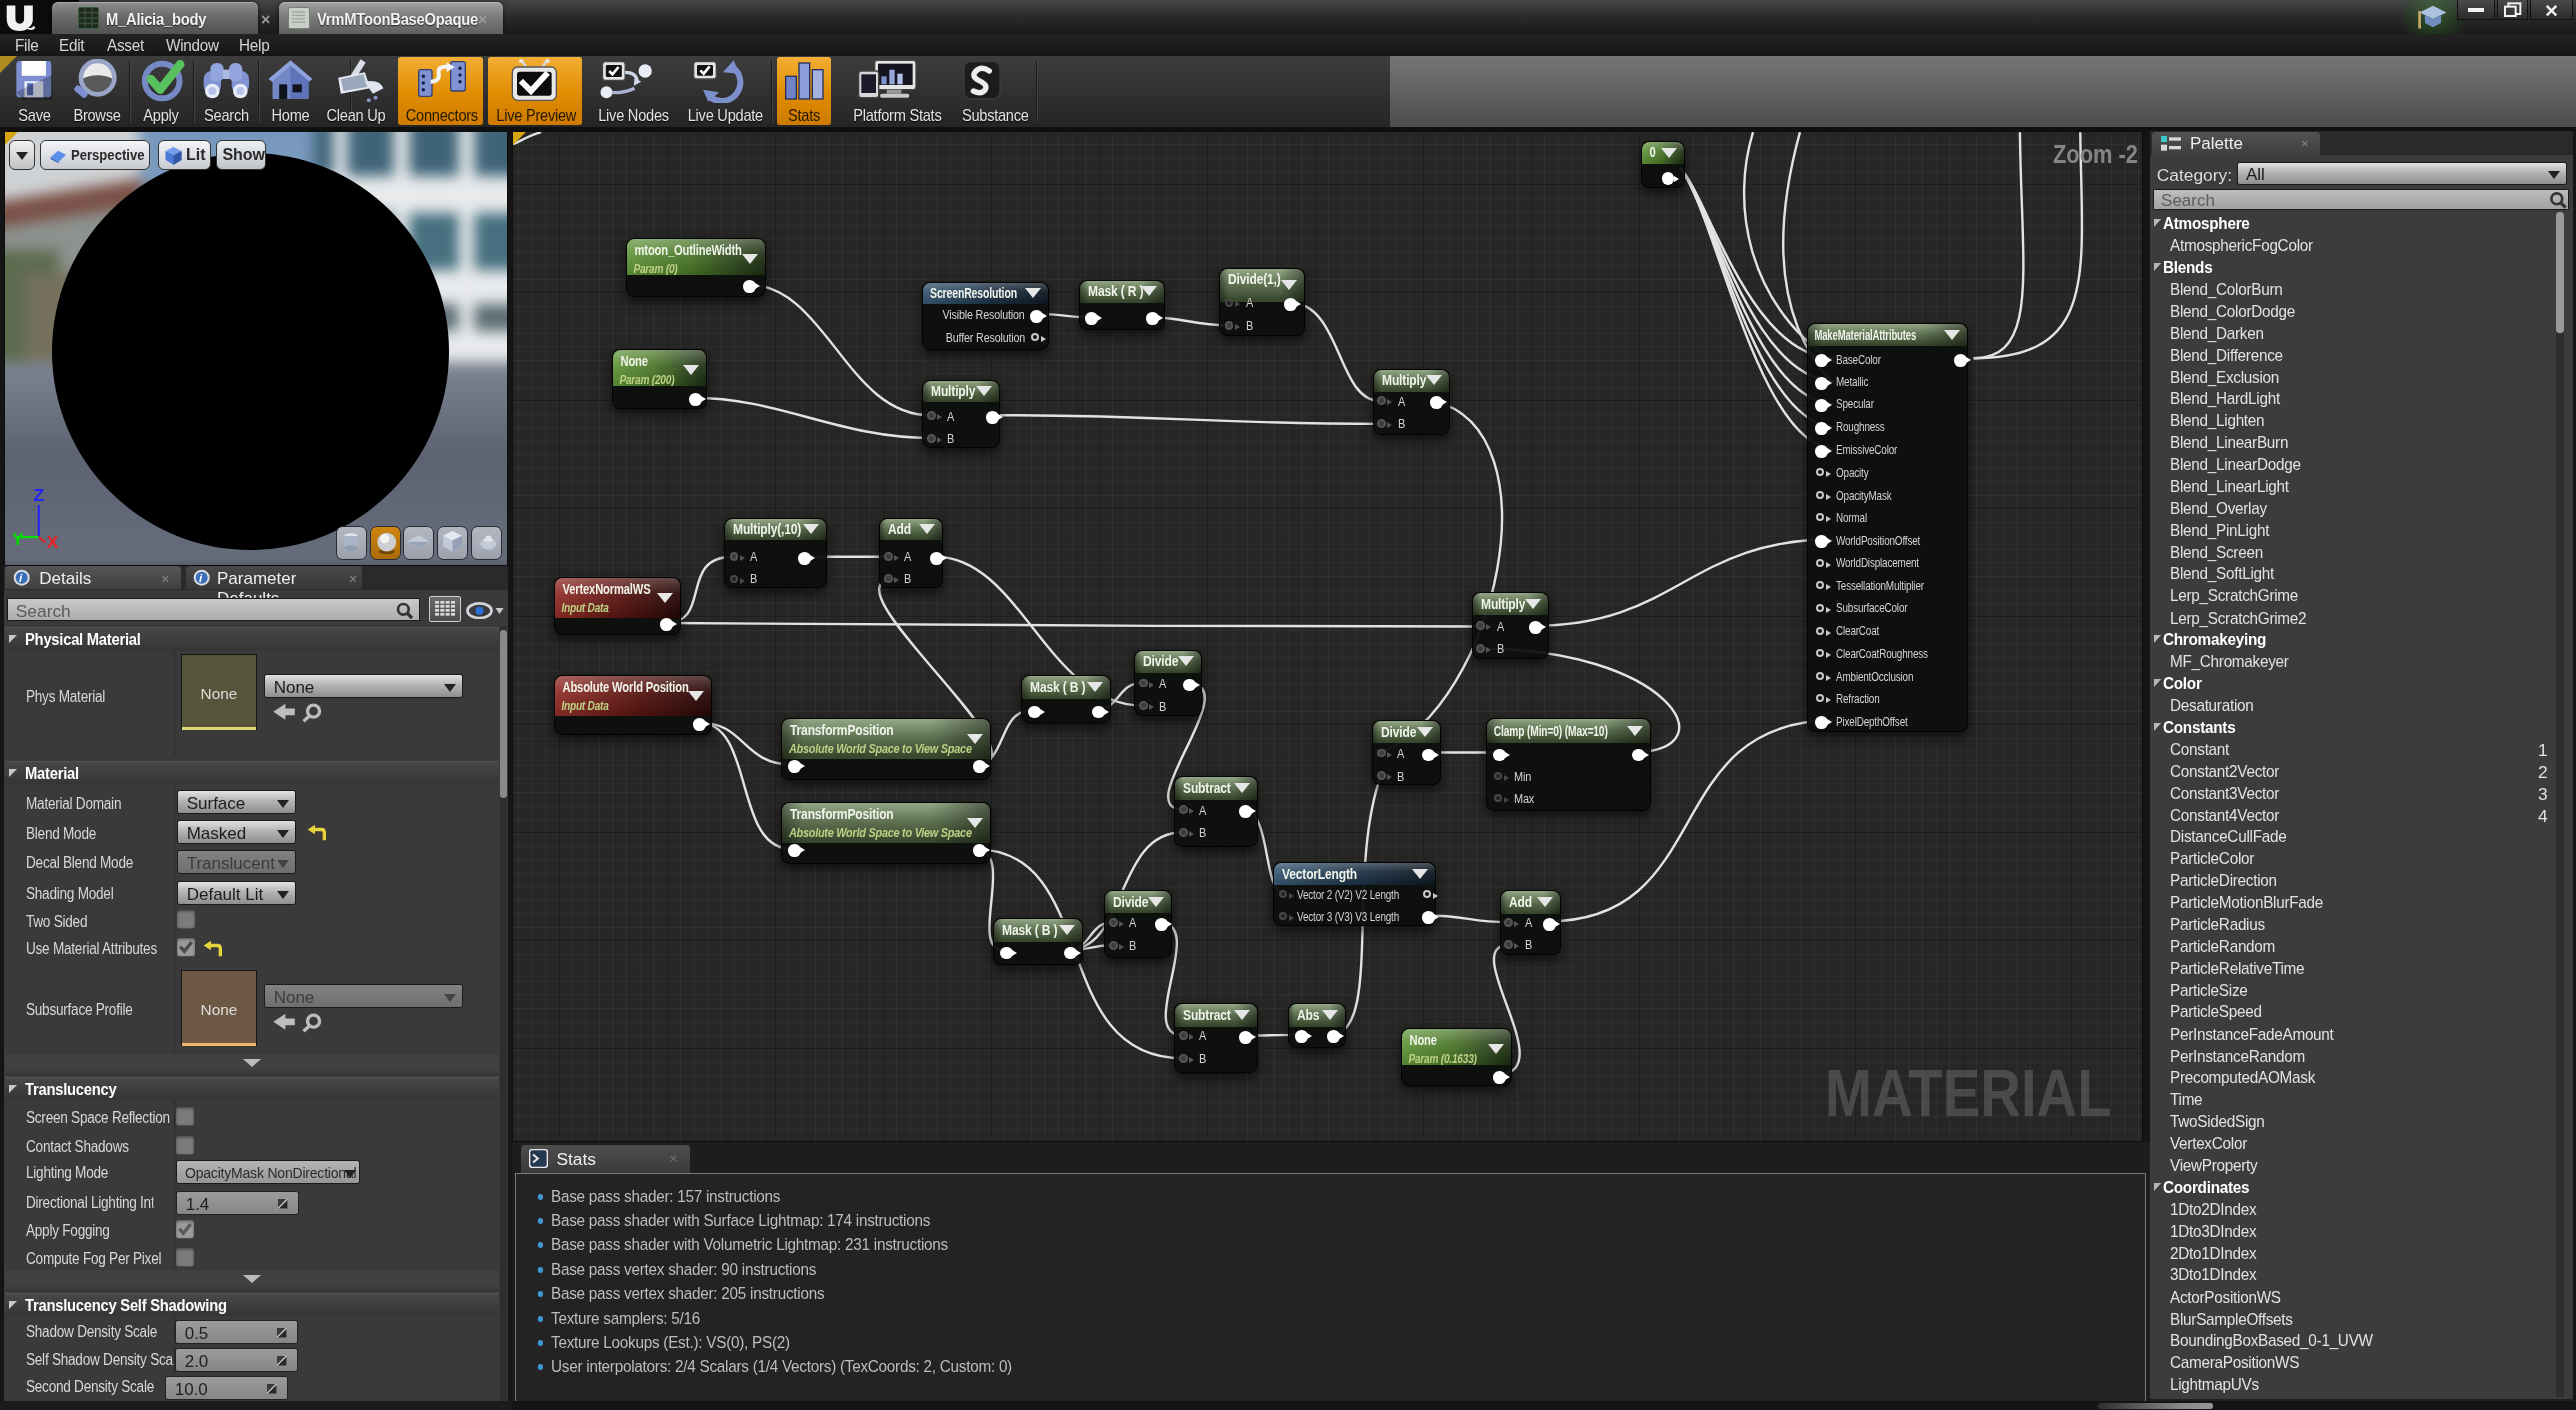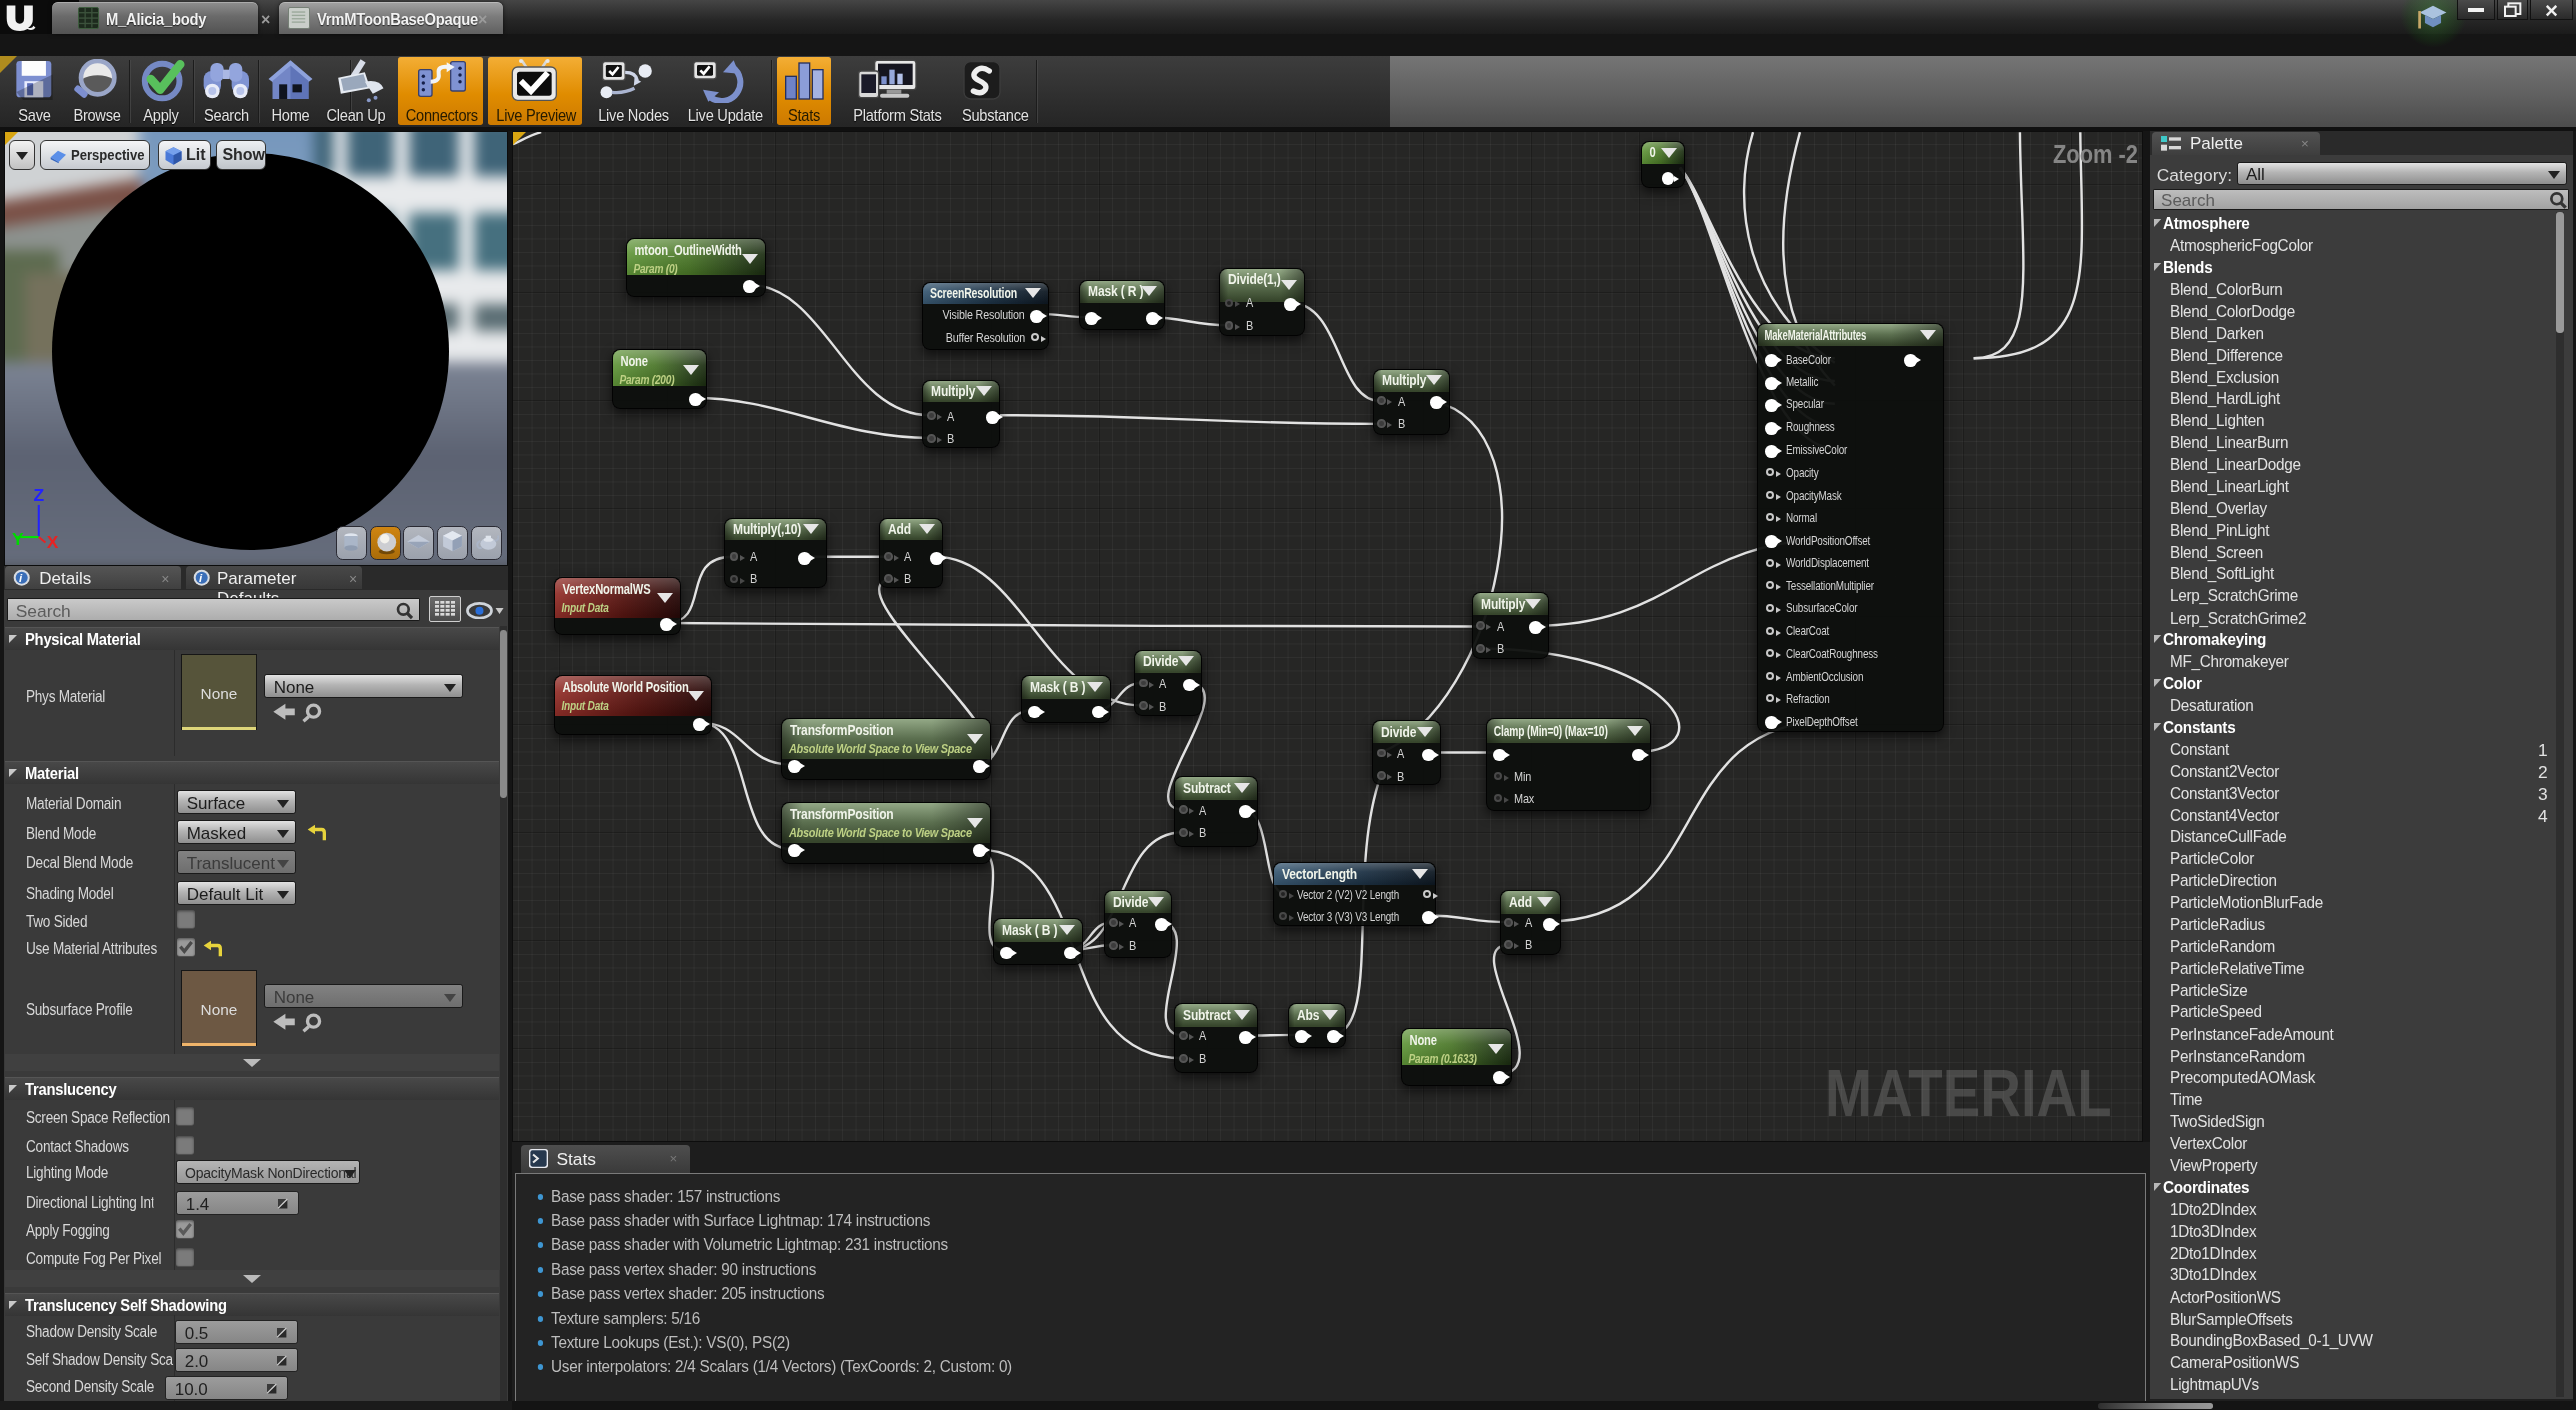--- a/index.html
+++ b/index.html
@@ -137,20 +137,27 @@
       <div class="wbtn" style="left:2497px;width:31px"><svg width="20" height="16" style="margin-top:2px" viewBox="0 0 30 24">
             <rect x="8" y="2" width="18" height="16" fill="none" stroke="#f2f2f2" stroke-width="3"></rect>
             <rect x="3" y="7" width="16" height="14" fill="#3a3a3a" stroke="#f2f2f2" stroke-width="3"></rect>
           </svg></div>
       <div class="wbtn" style="left:2530px;width:43px;font-size:17.4px;font-weight:bold">
           <div style="margin-top:0.7px">✕</div>
         </div>
     </div>
   </div>
 
+  <div id="menubar">
+    <div class="mitem" style="left:14.8px">File</div>
+    <div class="mitem" style="left:59px">Edit</div>
+    <div class="mitem" style="left:107px">Asset</div>
+    <div class="mitem" style="left:166px">Window</div>
+    <div class="mitem" style="left:239px">Help</div>
+  </div>
 
   <div id="toolbar">
     <div style="position:absolute;left:0;top:0;width:0;height:0;border-top:17.4px solid #b08c1e;border-right:17.4px solid transparent"></div>
     <div class="sep" style="left:129px"></div>
       <div class="sep" style="left:193px"></div>
     <div class="sep" style="left:258px"></div>
       <div class="sep" style="left:350px"></div>
     <div class="sep" style="left:771px"></div>
       <div class="sep" style="left:1036px"></div>
     <div class="obtn" style="left:398px;width:85px"></div>
@@ -875,21 +882,21 @@
         <span class="pin d" style="left:3.4px;top:49px"></span>
         <span class="pin" style="left:42px;top:27px"></span>
       </div>
 <div class="node" style="left:1128px;top:9.4px;width:44px;height:47px">
         <div class="nh param" style="height:21.5px">
           <div class="nt" style="font-size:14px;line-height:21.5px">0</div>
           <span class="tri" style="margin-top:-5.4px"></span>
         </div>
         <span class="pin" style="left:19.5px;top:30px"></span>
       </div>
-<div class="node" style="left:1244px;top:191px;width:187px;height:409px">
+<div class="node" style="left:1294px;top:191px;width:161px;height:409px">
         <div class="nh " style="height:22px">
           <div class="nt" style="font-size:14px;line-height:22px;transform:scaleX(0.68);transform-origin:0 50%">MakeMaterialAttributes</div>
           <span class="tri" style="margin-top:-5.4px"></span>
         </div>
         <div class="pr" style="left:28px;top:25.5px;font-size:12.7px;transform:scaleX(0.78);transform-origin:0 50%">BaseColor</div>
         <div class="pr" style="left:28px;top:48px;font-size:12.7px;transform:scaleX(0.78);transform-origin:0 50%">Metallic</div>
         <div class="pr" style="left:28px;top:70px;font-size:12.7px;transform:scaleX(0.78);transform-origin:0 50%">Specular</div>
         <div class="pr" style="left:28px;top:93px;font-size:12.7px;transform:scaleX(0.78);transform-origin:0 50%">Roughness</div>
         <div class="pr" style="left:28px;top:116px;font-size:12.7px;transform:scaleX(0.78);transform-origin:0 50%">EmissiveColor</div>
         <div class="pr" style="left:28px;top:139px;font-size:12.7px;transform:scaleX(0.78);transform-origin:0 50%">Opacity</div>

